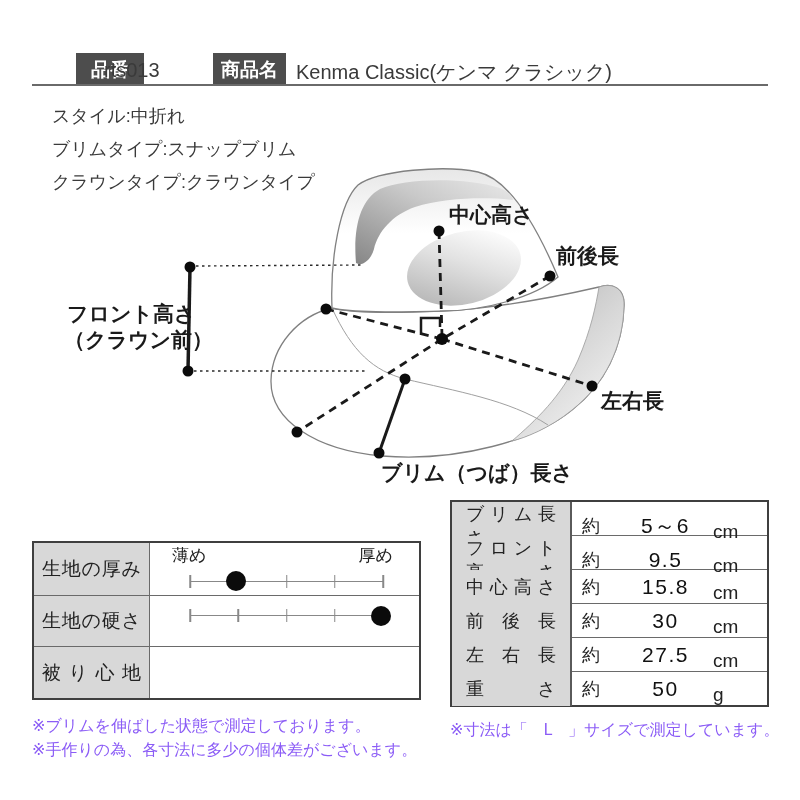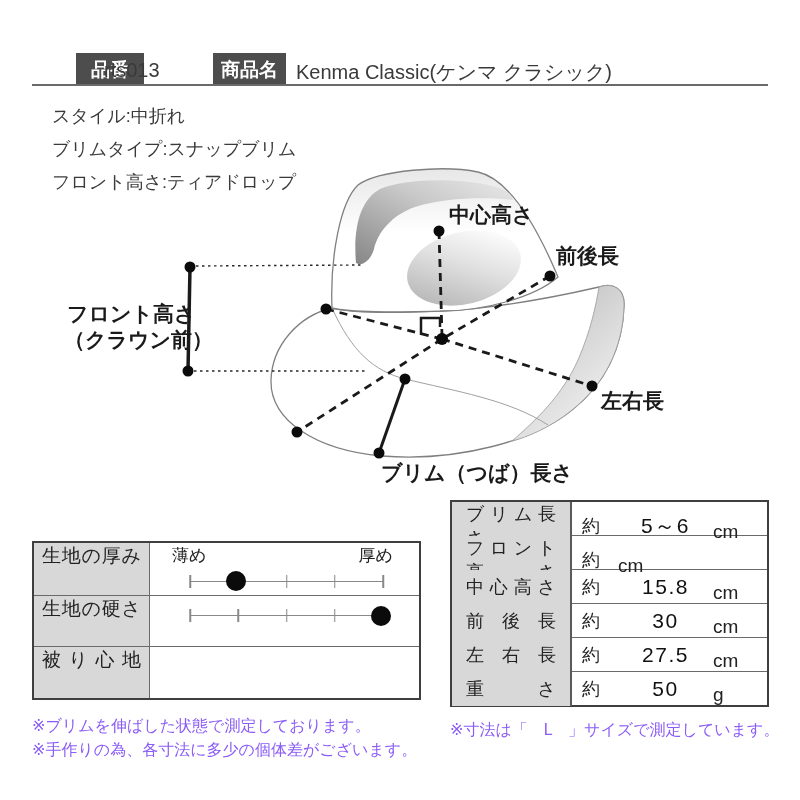--- a/index.html
+++ b/index.html
@@ -34,21 +34,21 @@
   
   #fabric-table{
     left:32px;top:541px;width:389px;height:159px;
     border:2px solid #3f3f3f;display:grid;grid-template-rows:1fr 1fr 1fr;
     box-sizing:border-box;background:#fff;
   }
   .fabric-row{display:grid;grid-template-columns:116px 1fr;border-top:1.5px solid #6a6a6a;min-height:0;}
   .fabric-row:first-child{border-top:none;}
   .fabric-label{
     background:#d8d8d8;border-right:1.5px solid #6a6a6a;
-    display:flex;padding:0 8px;font-size:19px;color:#222;
+    display:flex;align-items:center;padding:0 8px;font-size:19px;color:#222;
   }
   .jp-justify{display:block;width:100%;text-align:justify;text-align-last:justify;}
   .slider-cell{position:relative;padding:4px 24px 0 22px;min-width:0;}
   .slider-ends{display:flex;justify-content:space-between;font-size:17px;color:#222;line-height:18px;padding-right:2px;gap:12px;}
   .slider-track{position:relative;margin:9px 0 0 18px;width:193px;height:16px;}
   .slider-track .rail{position:absolute;left:0;right:0;top:6.5px;border-top:1.5px solid #888;}
   .tick{position:absolute;top:0.5px;width:1.5px;height:13px;background:#888;transform:translateX(-50%);}
   .slider-dot{position:absolute;top:-3px;width:20px;height:20px;border-radius:50%;background:#0b0b0b;}
 
   
@@ -76,21 +76,21 @@
 <body>
 
 <div class="abs tag" id="tag-partno">品番</div>
 <div class="abs" id="partno-value">rts013</div>
 <div class="abs tag" id="tag-product">商品名</div>
 <div class="abs" id="product-value">Kenma Classic(ケンマ クラシック)</div>
 <div class="abs" id="header-rule"></div>
 
 <div class="abs spec-line" id="spec-style">スタイル:中折れ</div>
 <div class="abs spec-line" id="spec-brim">ブリムタイプ:スナップブリム</div>
-<div class="abs spec-line" id="spec-crown">フロント高さ:ティアドロップ</div>
+<div class="abs spec-line" id="spec-crown">クラウンタイプ:クラウンタイプ</div>
 
 <svg class="abs" id="diagram" viewBox="0 0 800 800">
   <defs>
     <linearGradient id="gCrown" x1="0" y1="0" x2="0" y2="1">
       <stop offset="0" stop-color="#e7e7e7"></stop>
         <stop offset="0.45" stop-color="#ffffff"></stop>
     </linearGradient>
     <linearGradient id="gCrescent" x1="0" y1="1" x2="1" y2="0">
       <stop offset="0" stop-color="#868686"></stop>
         <stop offset="0.6" stop-color="#c9c9c9"></stop>
@@ -215,20 +215,21 @@
       </div>
     <div class="m-approx">約</div>
     <div class="m-value">5～6</div>
     <div class="m-unit">cm</div>
   </div>
   <div class="m-row">
     <div class="m-label">
         <span class="jp-justify">フロント高さ</span>
       </div>
     <div class="m-approx">約</div>
+    <div class="m-value">9.5</div>
     <div class="m-unit">cm</div>
   </div>
   <div class="m-row">
     <div class="m-label">
         <span class="jp-justify">中心高さ</span>
       </div>
     <div class="m-approx">約</div>
     <div class="m-value">15.8</div>
     <div class="m-unit">cm</div>
   </div>

